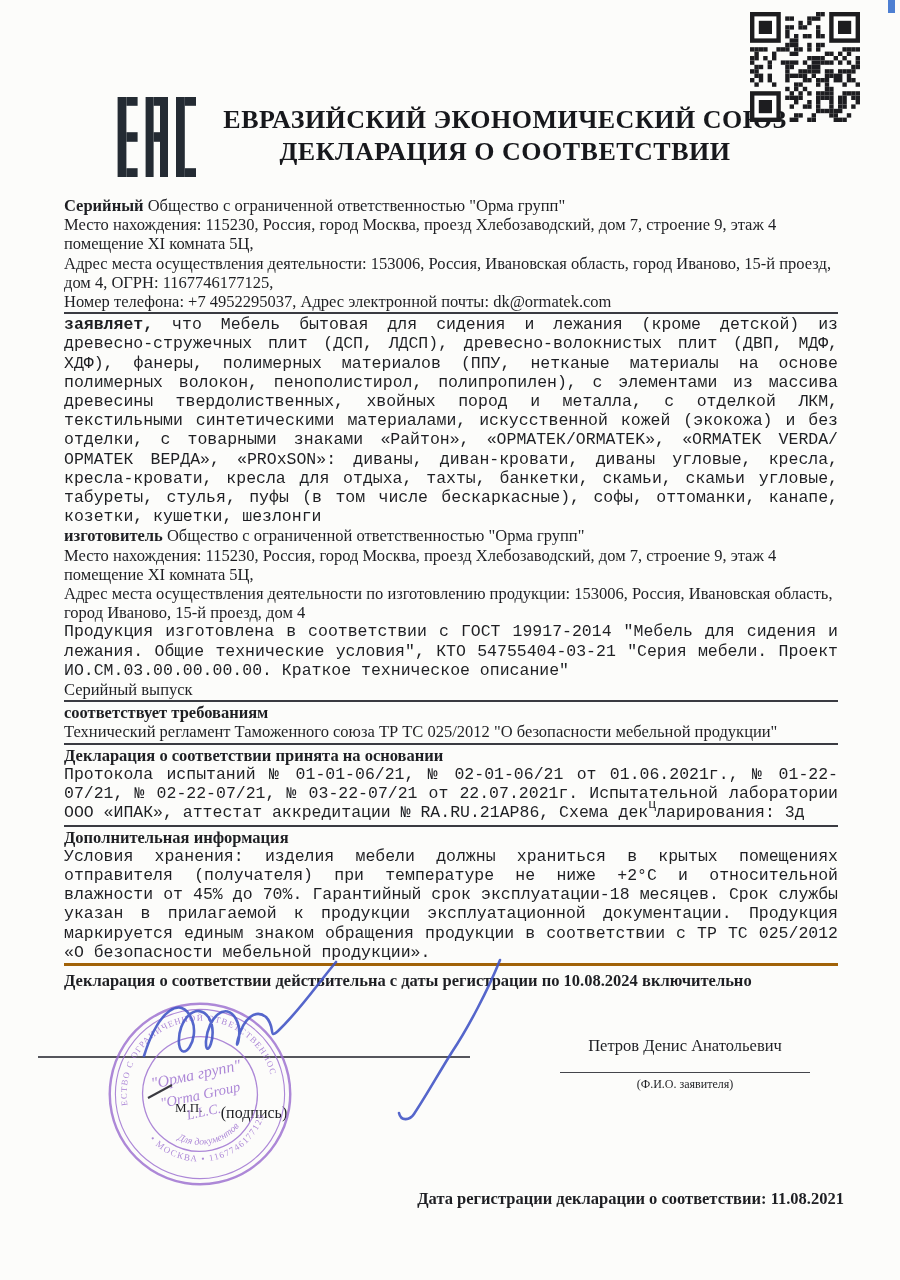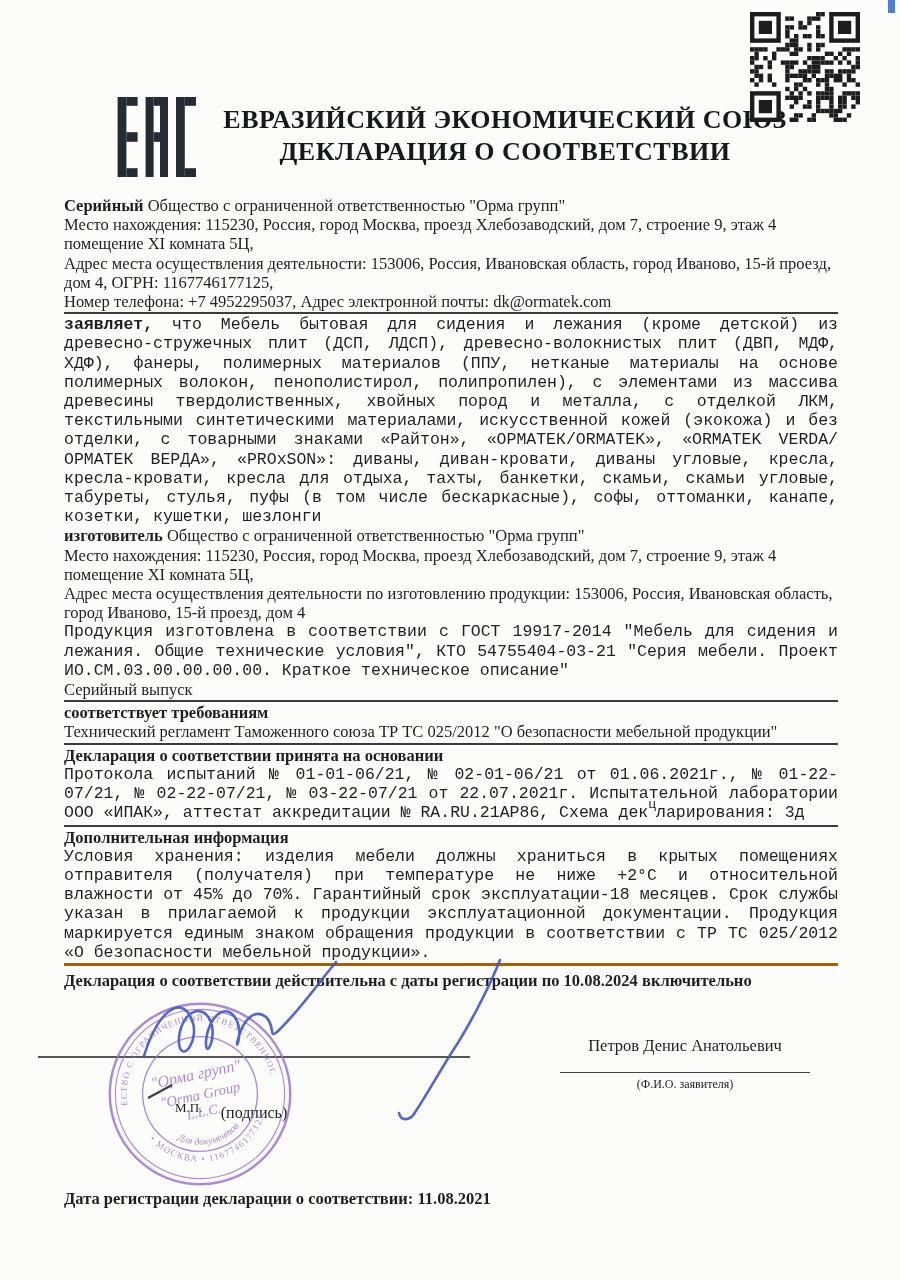--- a/index.html
+++ b/index.html
@@ -31,21 +31,21 @@
   .validity{font-weight:bold;padding-top:4px;}
   
   .sig-line{position:absolute;left:38px;top:1056px;width:432px;border-top:2px solid #55565c;}
   .sig-caption{position:absolute;left:38px;top:1104px;width:432px;text-align:center;font-size:16px;}
   .fio-block{position:absolute;left:560px;top:1036px;width:250px;text-align:center;font-size:16.5px;}
   .fio-name{border-bottom:1.5px solid #44454b;padding-bottom:16px;}
   .fio-caption{font-size:12px;margin-top:4px;}
   .mp{position:absolute;left:175px;top:1100px;font-size:13px;text-align:center;}
   .reg-line{position:absolute;left:64px;width:780px;font-weight:bold;font-size:16.5px;}
   .reg-number{top:1144px;}
-  .reg-date{top:1189px;}
+  .reg-date{top:1189px;text-align:right;}
   
   .stamp{position:absolute;left:106px;top:1000px;width:188px;height:188px;
          transform:rotate(-12deg);opacity:.8;}
   .sign-ink{position:absolute;left:96px;top:938px;width:470px;height:205px;pointer-events:none;}
 </style>
 </head>
 <body>
 
 <div class="page">
 

